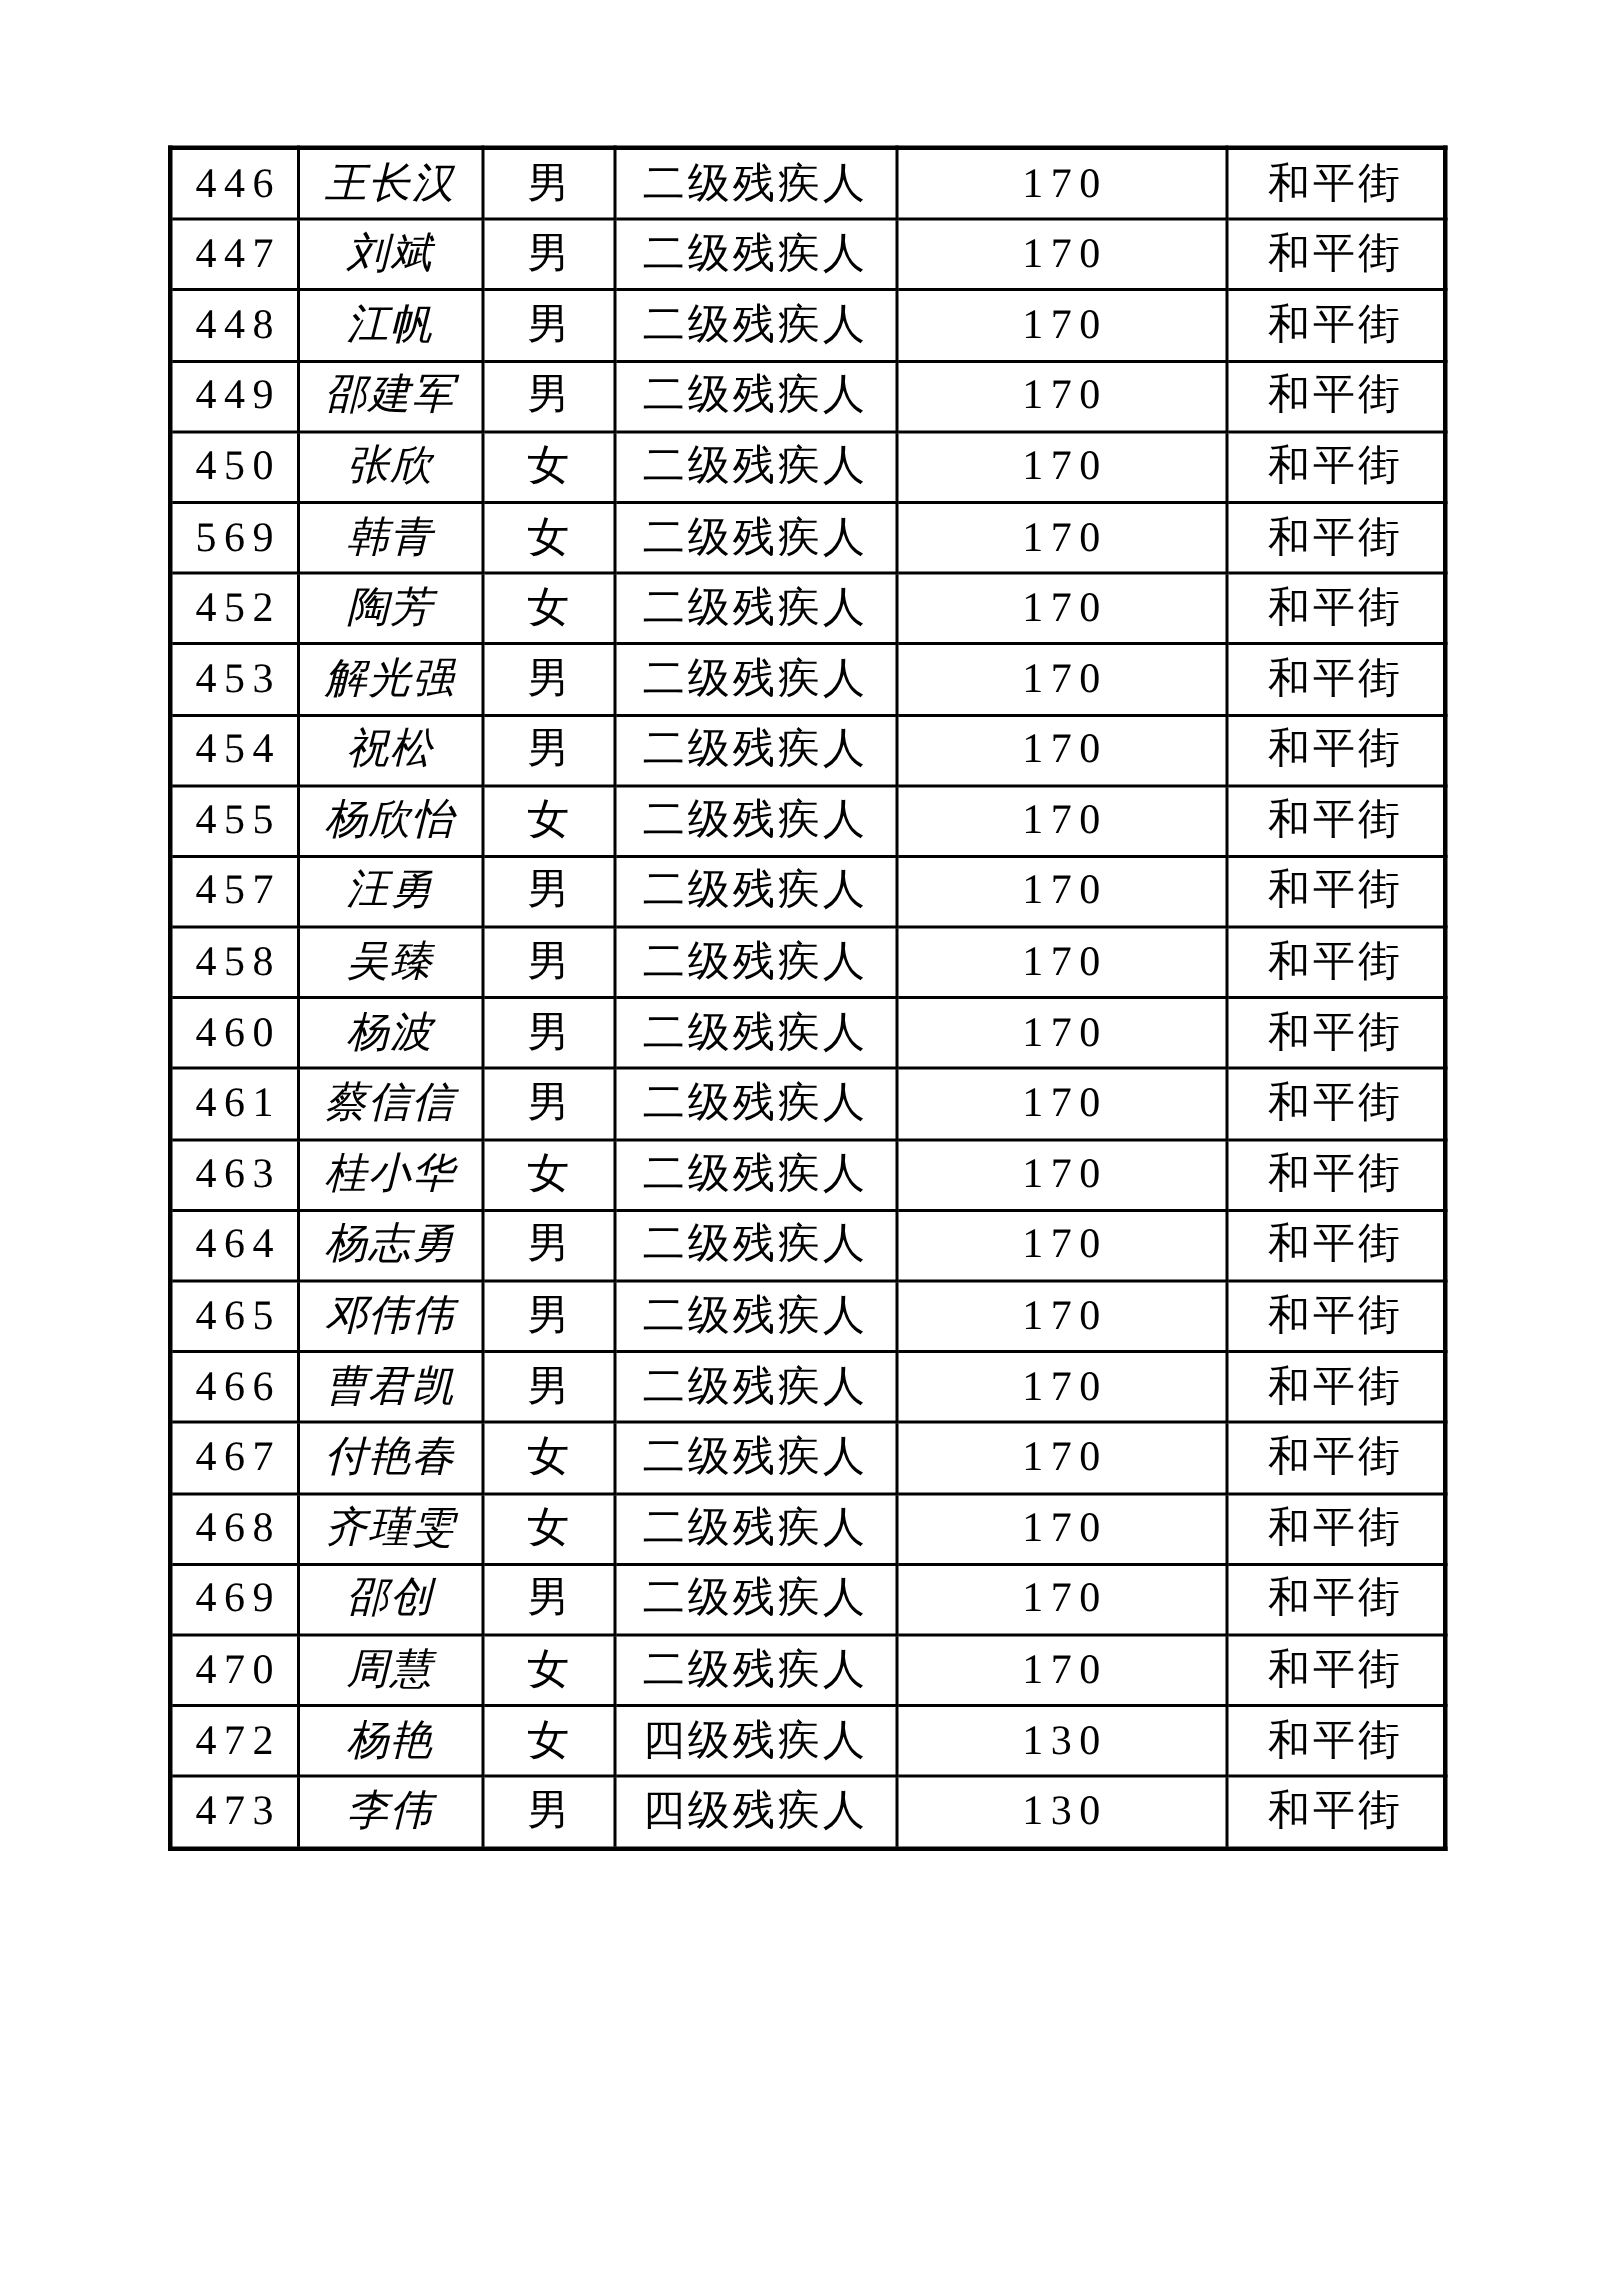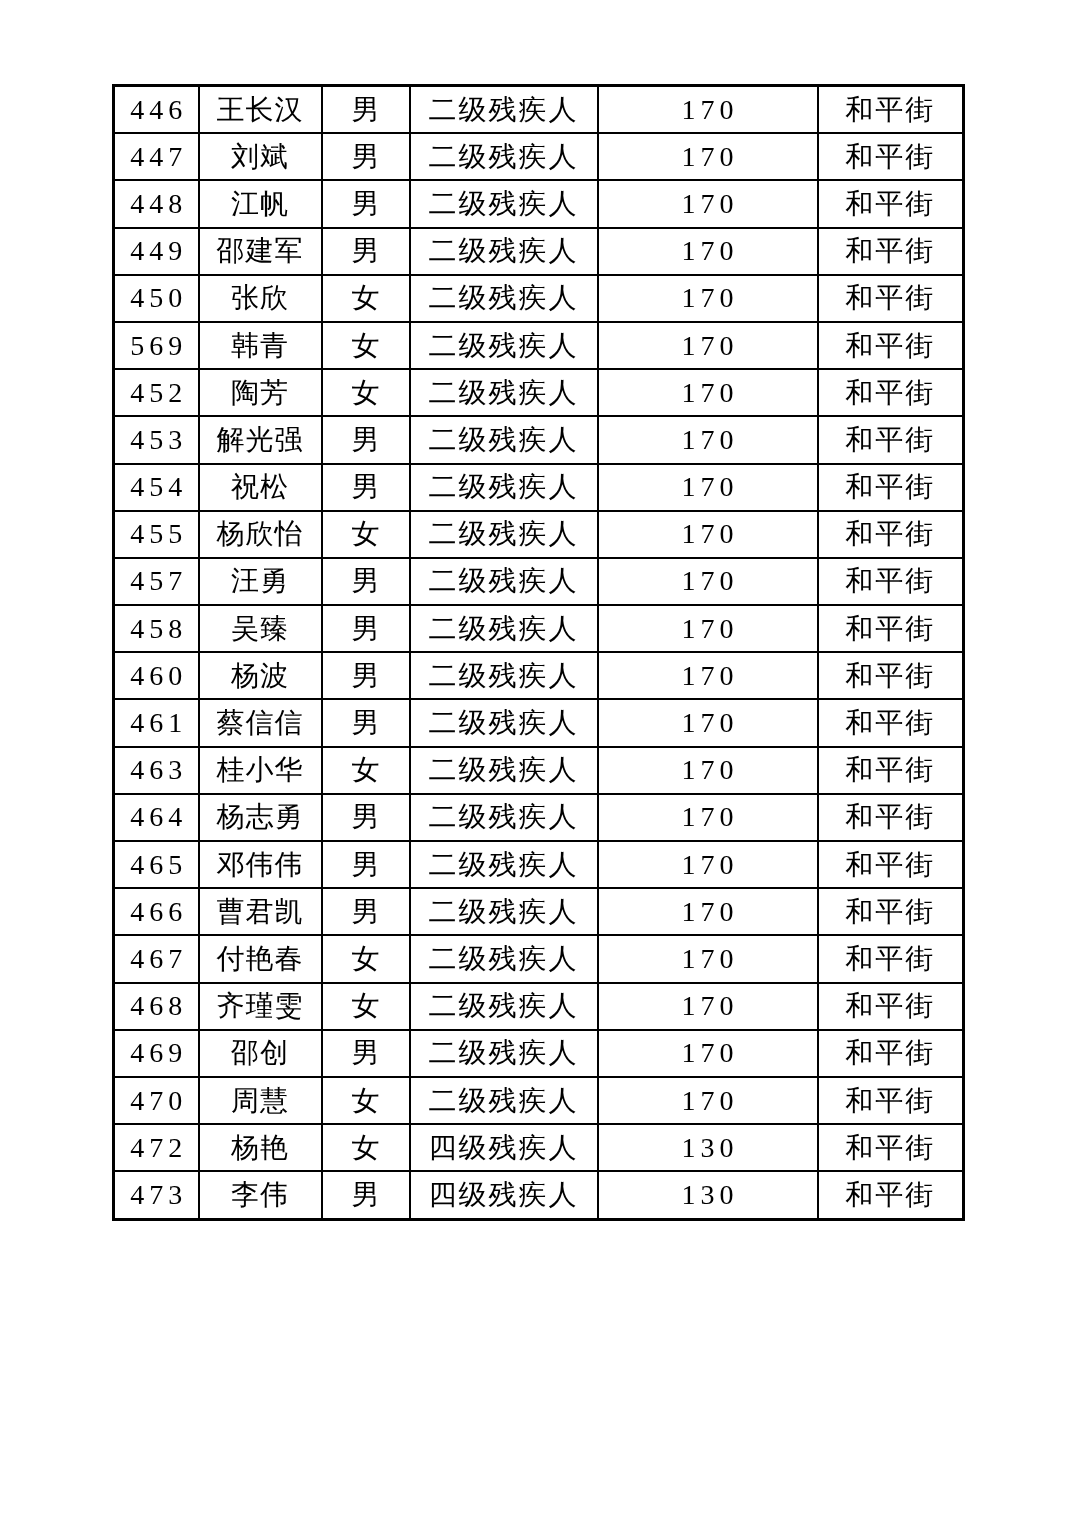--- a/index.html
+++ b/index.html
@@ -17,21 +17,21 @@
   .sheet {
     position: absolute;
     left: 0; top: 0;
     width: 1074px;
     height: 1520px;
     background: #ffffff;
   }
   table.records {
     position: absolute;
     left: 112px;
-    top: 84px;
+    top: 97px;
     border-collapse: collapse;
     table-layout: fixed;
     border: 3px solid #000000;
     background: #ffffff;
   }
   table.records td {
     border: 2px solid #000000;
     height: 45.2px;
     padding: 0;
     text-align: center;
@@ -39,21 +39,21 @@
     font-size: 28px;
     line-height: 1;
     white-space: nowrap;
     overflow: hidden;
     color: #000000;
   }
   td.col-serial, td.col-amount {
     letter-spacing: 5px;
     text-indent: 5px; 
   }
-  td.col-name { letter-spacing: 1px; }
+  td.col-name { letter-spacing: 1px; font-style: italic; }
   td.col-category { letter-spacing: 2px; }
   td.col-street { letter-spacing: 2px; }
 </style>
 </head>
 <body>
 
 <div class="sheet">
   <table class="records">
     <colgroup>
       <col style="width:85px">

